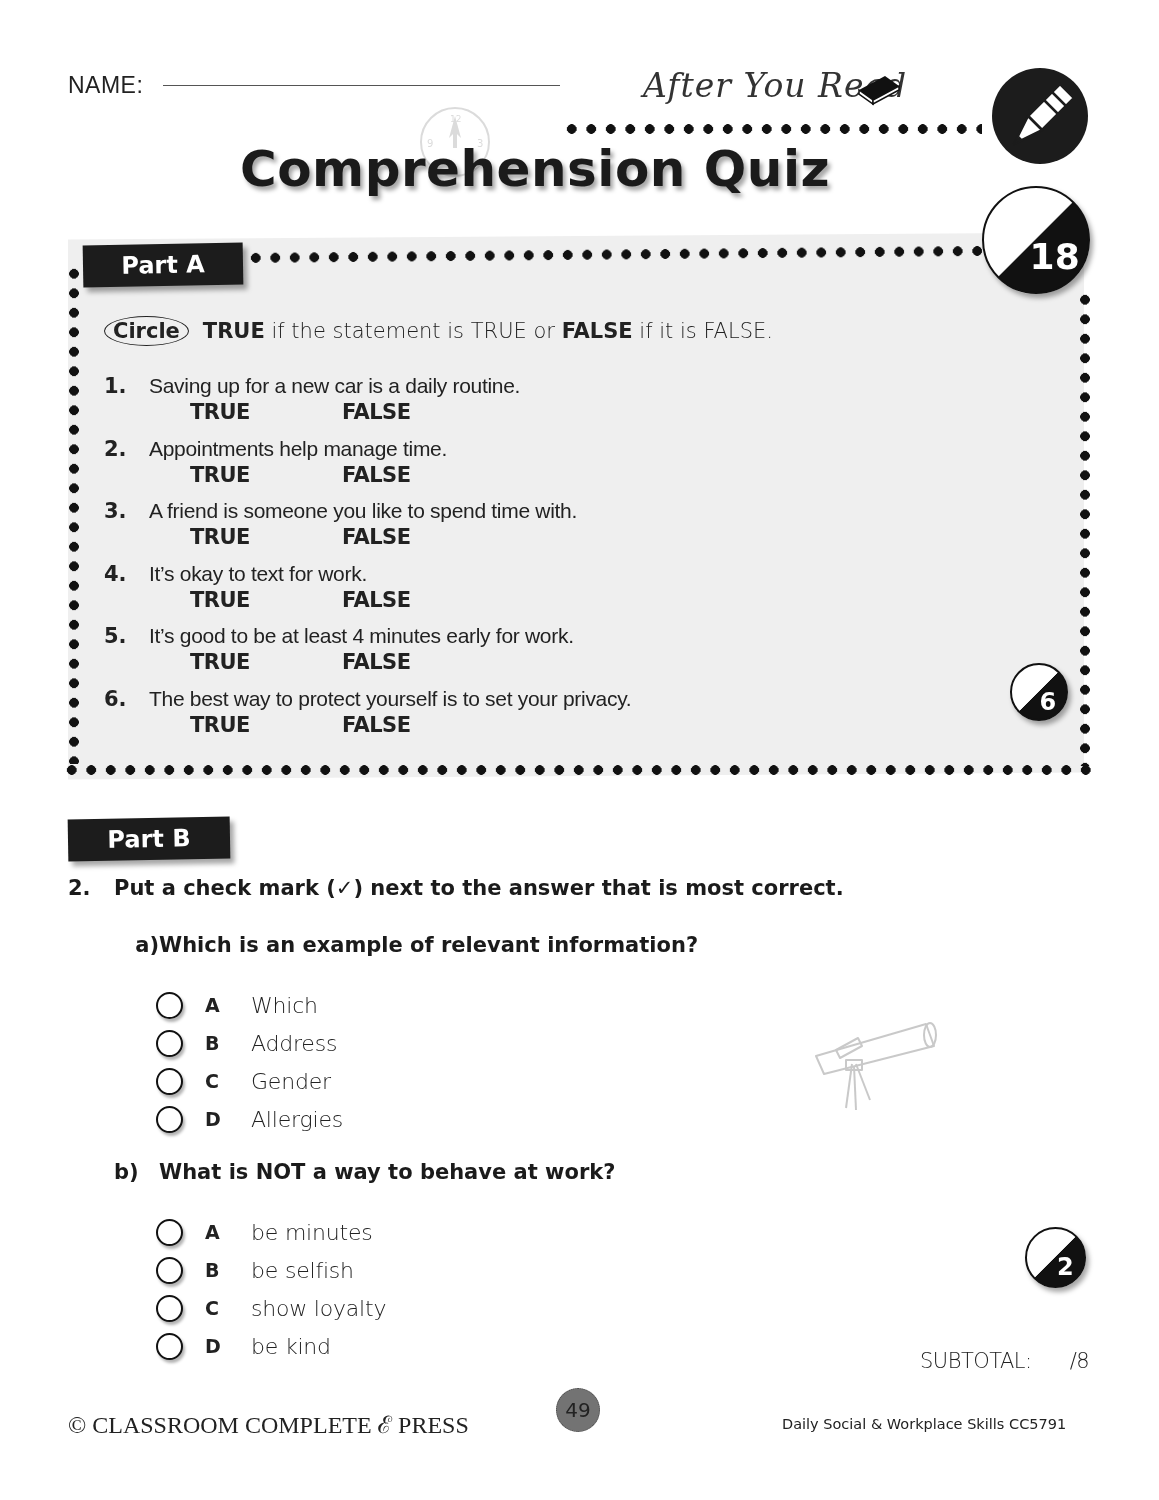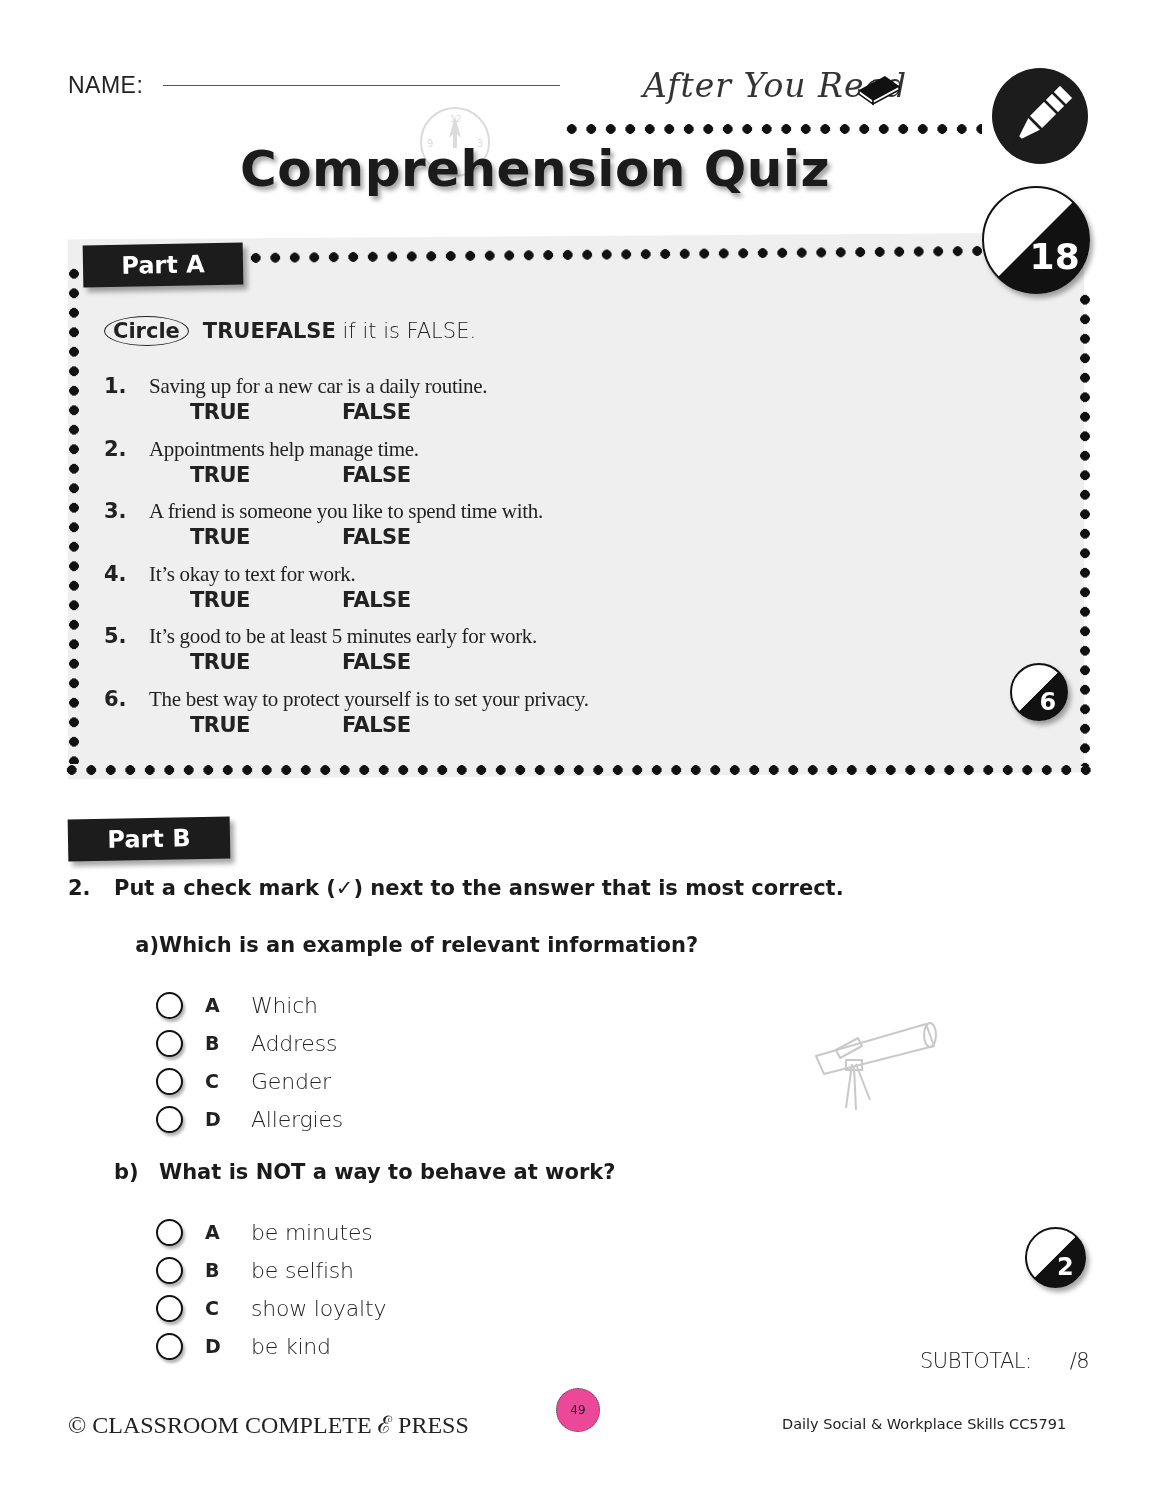--- a/index.html
+++ b/index.html
@@ -35,21 +35,21 @@
   }
   .tab-a { left: 83px; top: 244px; width: 160px; height: 42px; }
   .tab-b { left: 68px; top: 818px; width: 162px; height: 42px; }
 
   .instr { left: 104px; top: 316px; font-size: 21px; color: #222; display: flex; align-items: center; gap: 0; font-family: "DejaVu Sans", sans-serif; font-weight: 300; }
   .circle-word { border: 1.8px solid #222; border-radius: 50%; padding: 2px 8px; font-weight: bold; font-size: 21px; margin-right: 14px; }
   .instr b { font-weight: bold; }
 
   .q { left: 104px; font-size: 21px; color: #222; }
   .q .num { position: absolute; left: 0; top: 0; font-weight: bold; }
-  .q .text { position: absolute; left: 45px; top: 0; white-space: nowrap; font-weight: 300; font-family: Liberation Serif, serif; letter-spacing: -0.3px; }
+  .q .text { position: absolute; left: 45px; top: 0; white-space: nowrap; font-weight: 300; font-family: Liberation Sans, sans-serif; letter-spacing: -0.3px; }
   .q .opt { position: absolute; top: 26px; font-weight: bold; font-size: 21px; font-family: "DejaVu Sans Mono", monospace; letter-spacing: -0.5px; font-family: "DejaVu Sans", sans-serif; }
   .q .opt-true { left: 86px; }
   .q .opt-false { left: 238px; }
 
   .score-badge { border-radius: 50%; border: 2.5px solid #111; overflow: hidden; box-shadow: 3px 4px 5px rgba(0,0,0,0.35); background: linear-gradient(135deg, #fff 0%, #fff 49%, #111 50%, #111 100%); }
   .score-badge span { position: absolute; right: 18%; bottom: 14%; color: #fff; font-weight: bold; font-family: "DejaVu Sans", sans-serif; }
   .badge-18 { left: 982px; top: 186px; width: 104px; height: 104px; }
   .badge-18 span { font-size: 36px; right: 8%; bottom: 14%; }
   .badge-6 { left: 1010px; top: 663px; width: 54px; height: 54px; }
   .badge-6 span { font-size: 24px; right: 18%; bottom: 6%; }
@@ -67,21 +67,21 @@
   .choice .letter { width: 46px; font-weight: bold; font-size: 19px; }
   .choice .ans { font-weight: 300; letter-spacing: -0.2px; }
 
   .telescope { left: 806px; top: 1016px; width: 146px; height: 96px; opacity: 0.45; }
 
   .subtotal { left: 920px; top: 1349px; font-size: 21px; color: #222; white-space: nowrap; font-family: "DejaVu Sans", sans-serif; font-weight: 300; letter-spacing: -0.5px; }
   .subtotal .val { margin-left: 38px; }
 
   
   .publisher { left: 68px; top: 1407px; font-family: "Liberation Serif", serif; font-size: 24px; color: #222; white-space: nowrap; }
-  .page-num { left: 556px; top: 1388px; width: 42px; height: 42px; border-radius: 50%; border: 1.5px dotted #444; background: #ec4899; display: flex; align-items: center; justify-content: center; font-size: 12px; color: #222; }
+  .page-num { left: 556px; top: 1388px; width: 42px; height: 42px; border-radius: 50%; border: 1.5px dotted #444; background: #737373; display: flex; align-items: center; justify-content: center; font-size: 20px; color: #222; }
   .series { left: 782px; top: 1416px; font-size: 14.5px; font-weight: normal; color: #222; white-space: nowrap; }
 </style>
 </head>
 <body>
 
 <div class="abs name-label">NAME:</div>
 <div class="abs name-line"></div>
 
 <div class="abs after-read">After You Read</div>
 <svg class="abs book-icon" viewBox="0 0 46 34">
@@ -121,20 +121,21 @@
 
 <div class="abs part-tab tab-a">Part A</div>
 
 <div class="abs score-badge badge-18">
   <span>18</span>
 </div>
 
 <div class="abs instr">
   <span class="circle-word">Circle</span>
   <b>TRUE</b>
+  <span style="white-space:pre;"> if the statement is TRUE or </span>
   <b>FALSE</b>
   <span style="white-space:pre;"> if it is FALSE.</span>
 </div>
 
 <div class="abs q" style="top:374px;">
   <span class="num">1.</span>
   <span class="text">Saving up for a new car is a daily routine.</span>
   <span class="opt opt-true">TRUE</span>
   <span class="opt opt-false">FALSE</span>
 </div>
@@ -151,21 +152,21 @@
   <span class="opt opt-false">FALSE</span>
 </div>
 <div class="abs q" style="top:562px;">
   <span class="num">4.</span>
   <span class="text">It’s okay to text for work.</span>
   <span class="opt opt-true">TRUE</span>
   <span class="opt opt-false">FALSE</span>
 </div>
 <div class="abs q" style="top:624px;">
   <span class="num">5.</span>
-  <span class="text">It’s good to be at least 5 minutes early for work.</span>
+  <span class="text">It’s good to be at least 4 minutes early for work.</span>
   <span class="opt opt-true">TRUE</span>
   <span class="opt opt-false">FALSE</span>
 </div>
 <div class="abs q" style="top:687px;">
   <span class="num">6.</span>
   <span class="text">The best way to protect yourself is to set your privacy.</span>
   <span class="opt opt-true">TRUE</span>
   <span class="opt opt-false">FALSE</span>
 </div>
 

